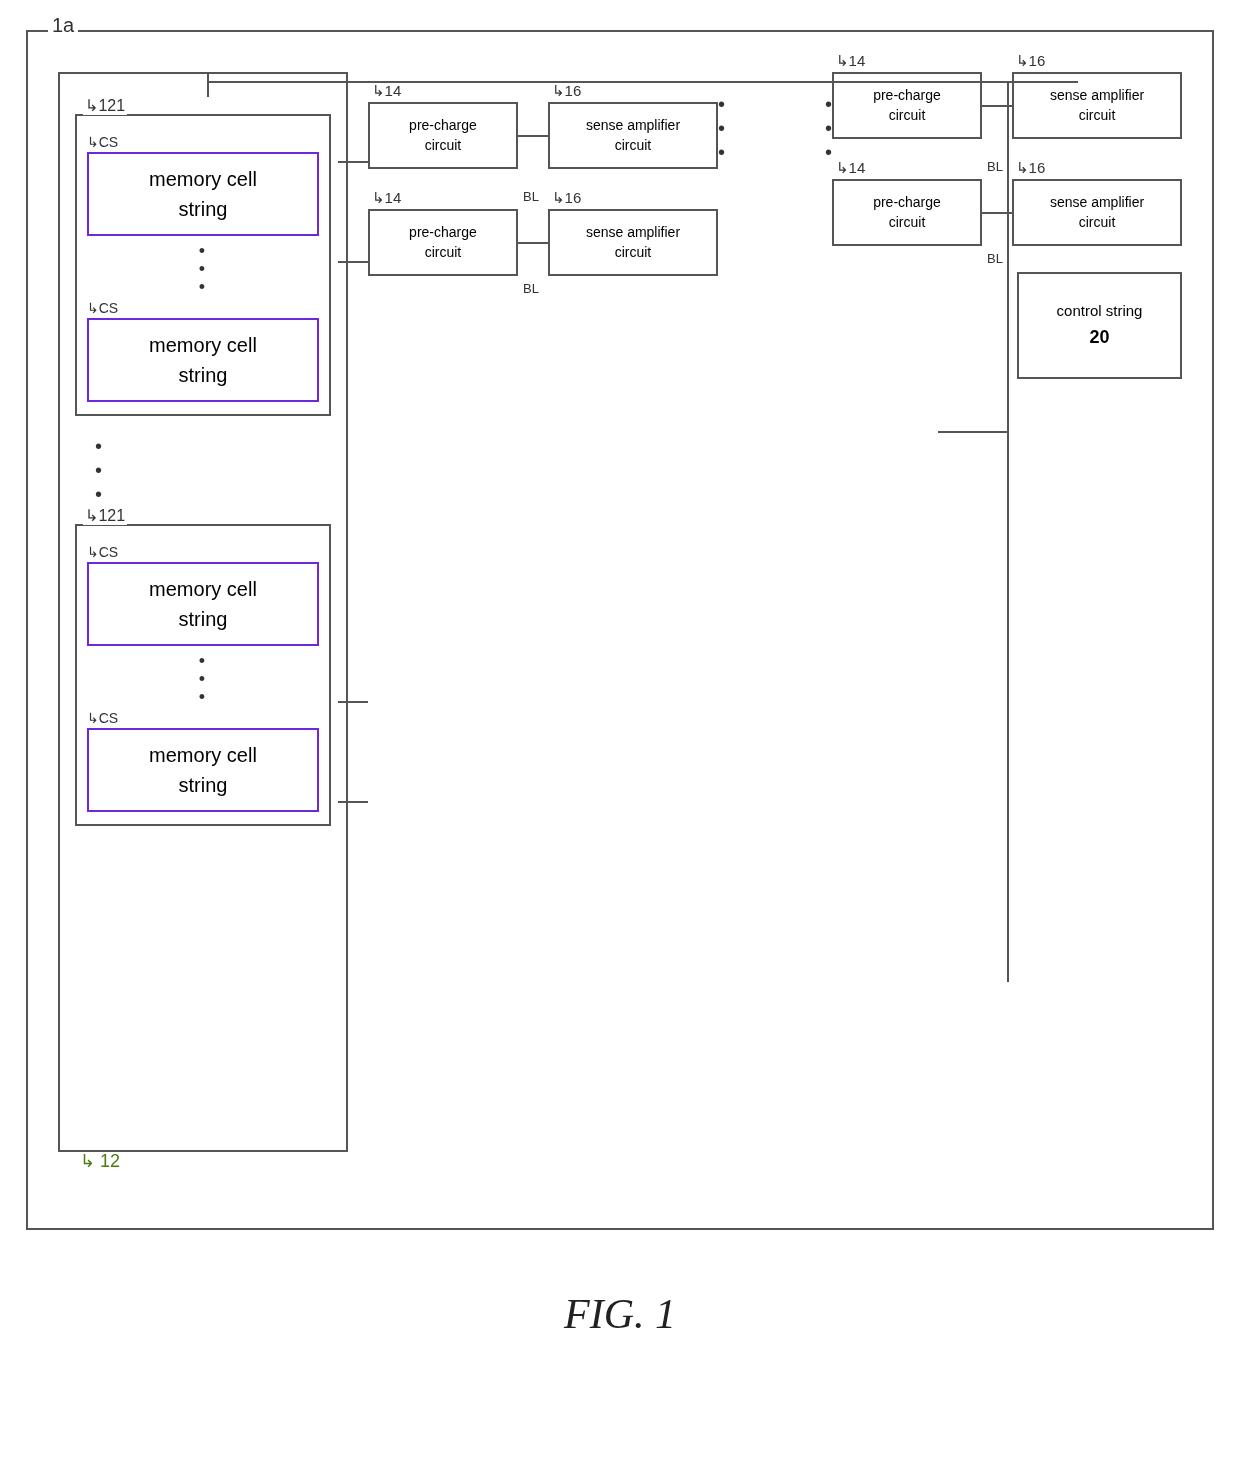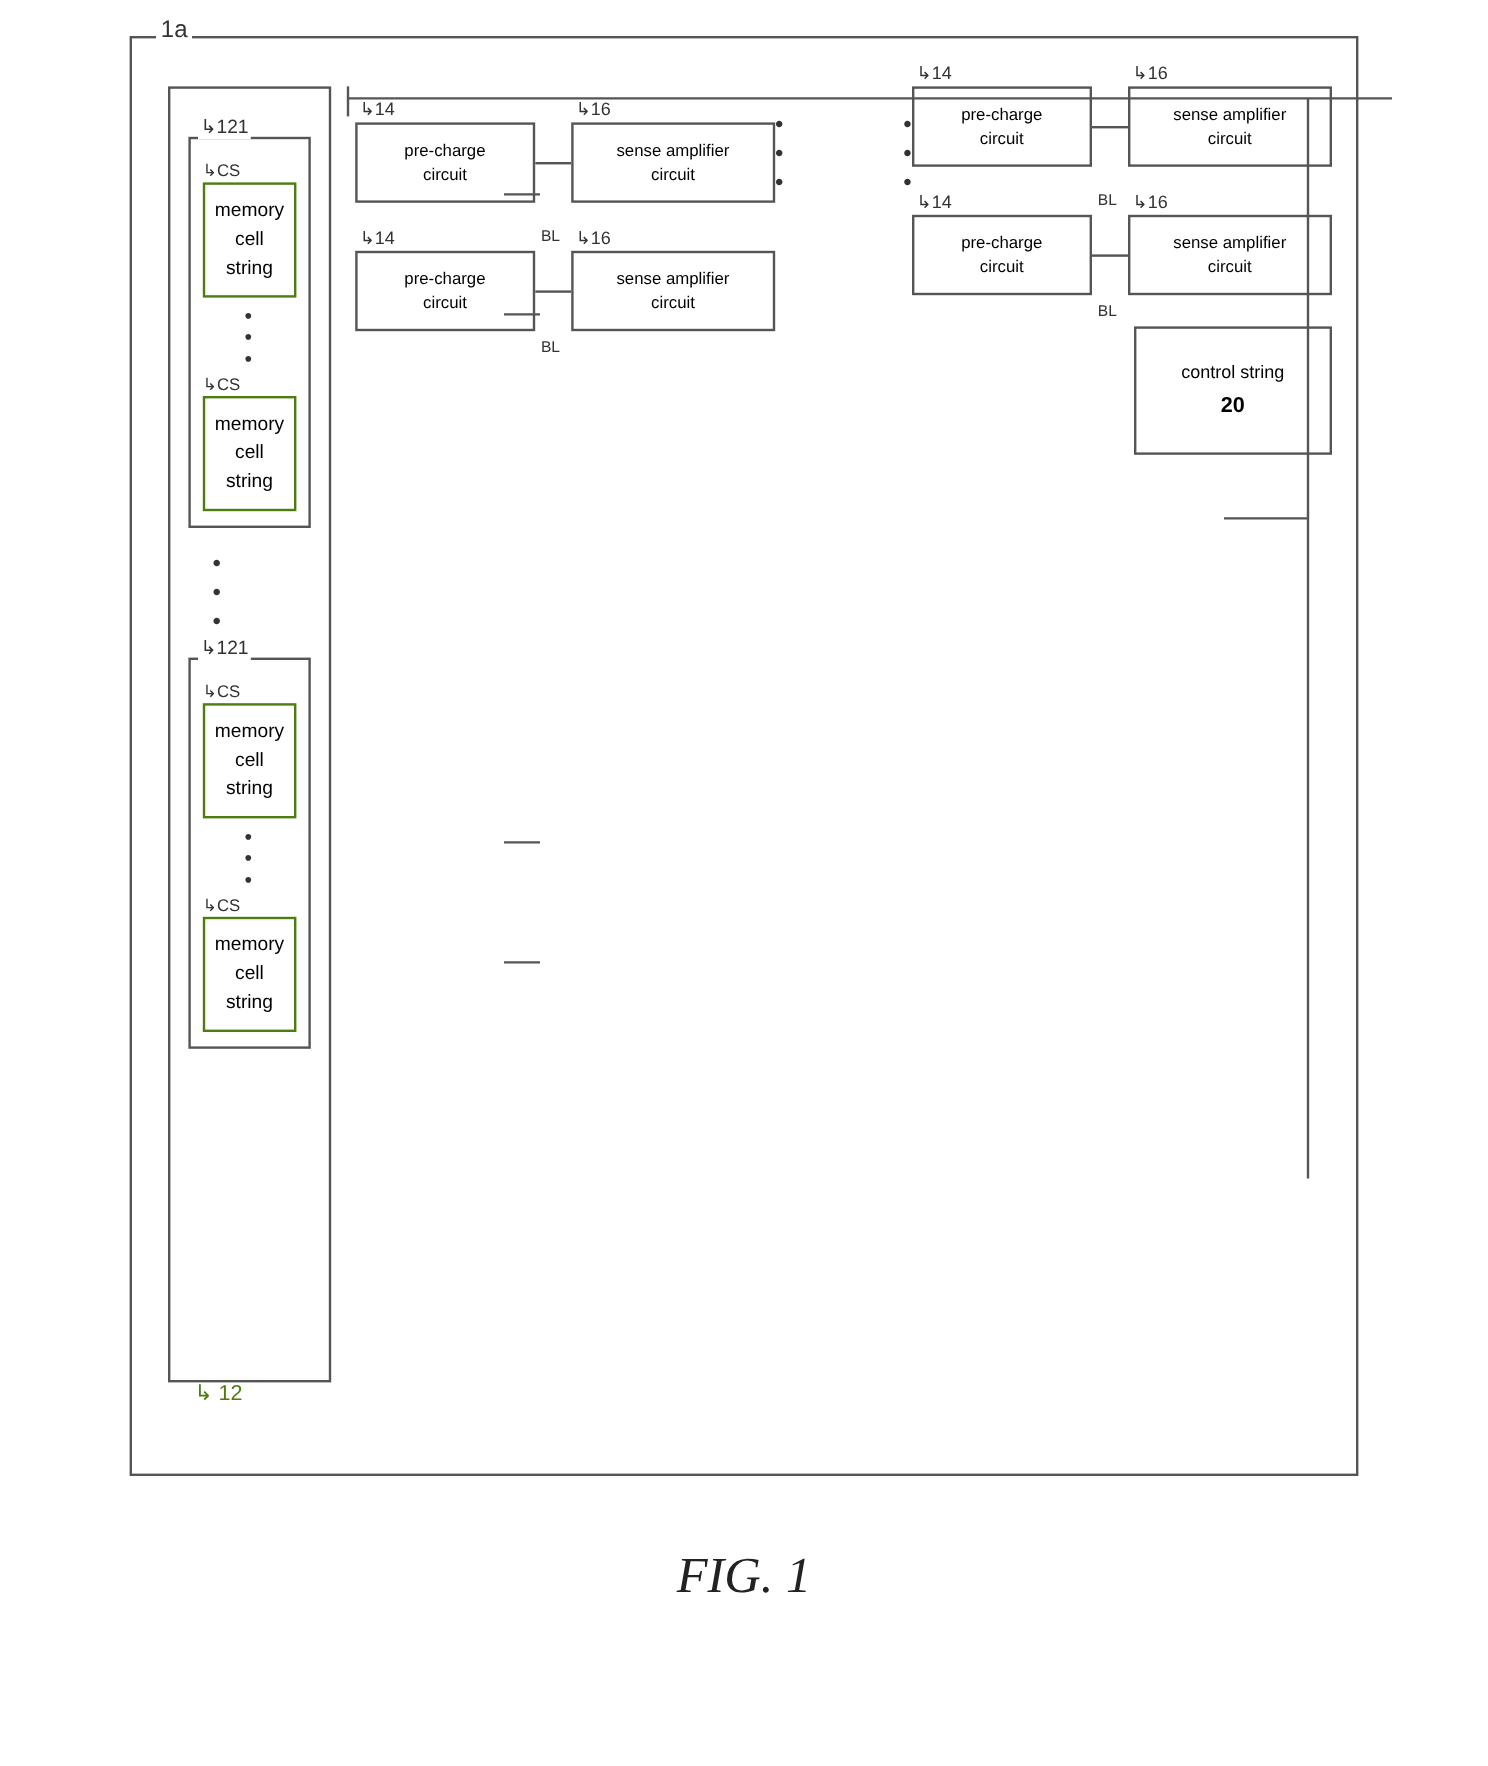--- a/index.html
+++ b/index.html
@@ -20,21 +20,21 @@
       background: #fff;
       display: flex;
       flex-direction: column;
       align-items: center;
       padding: 30px 30px 50px;
     }
 
     
     .outer-box {
       position: relative;
-      width: 1024px;
+      width: 1188px;
       min-height: 1200px;
       border: 2px solid #555;
       margin-bottom: 40px;
       padding: 40px 30px 60px;
     }
 
     .label-1a {
       position: absolute;
       top: -18px;
       left: 20px;
@@ -55,24 +55,24 @@
 
     .label-12 {
       position: absolute;
       bottom: -22px;
       left: 20px;
       font-size: 18px;
       color: #4d7c0f;
     }
 
     .mem-cell-box {
-      border: 2px solid #4d7c0f;
+      border: 2px solid #6d28d9;
       padding: 10px 8px;
       text-align: center;
-      font-size: 16px;
+      font-size: 20px;
       line-height: 1.5;
       background: #fff;
     }
 
     .dots-vertical {
       font-size: 18px;
       text-align: center;
       letter-spacing: 2px;
       line-height: 1;
       margin: 4px 0;

